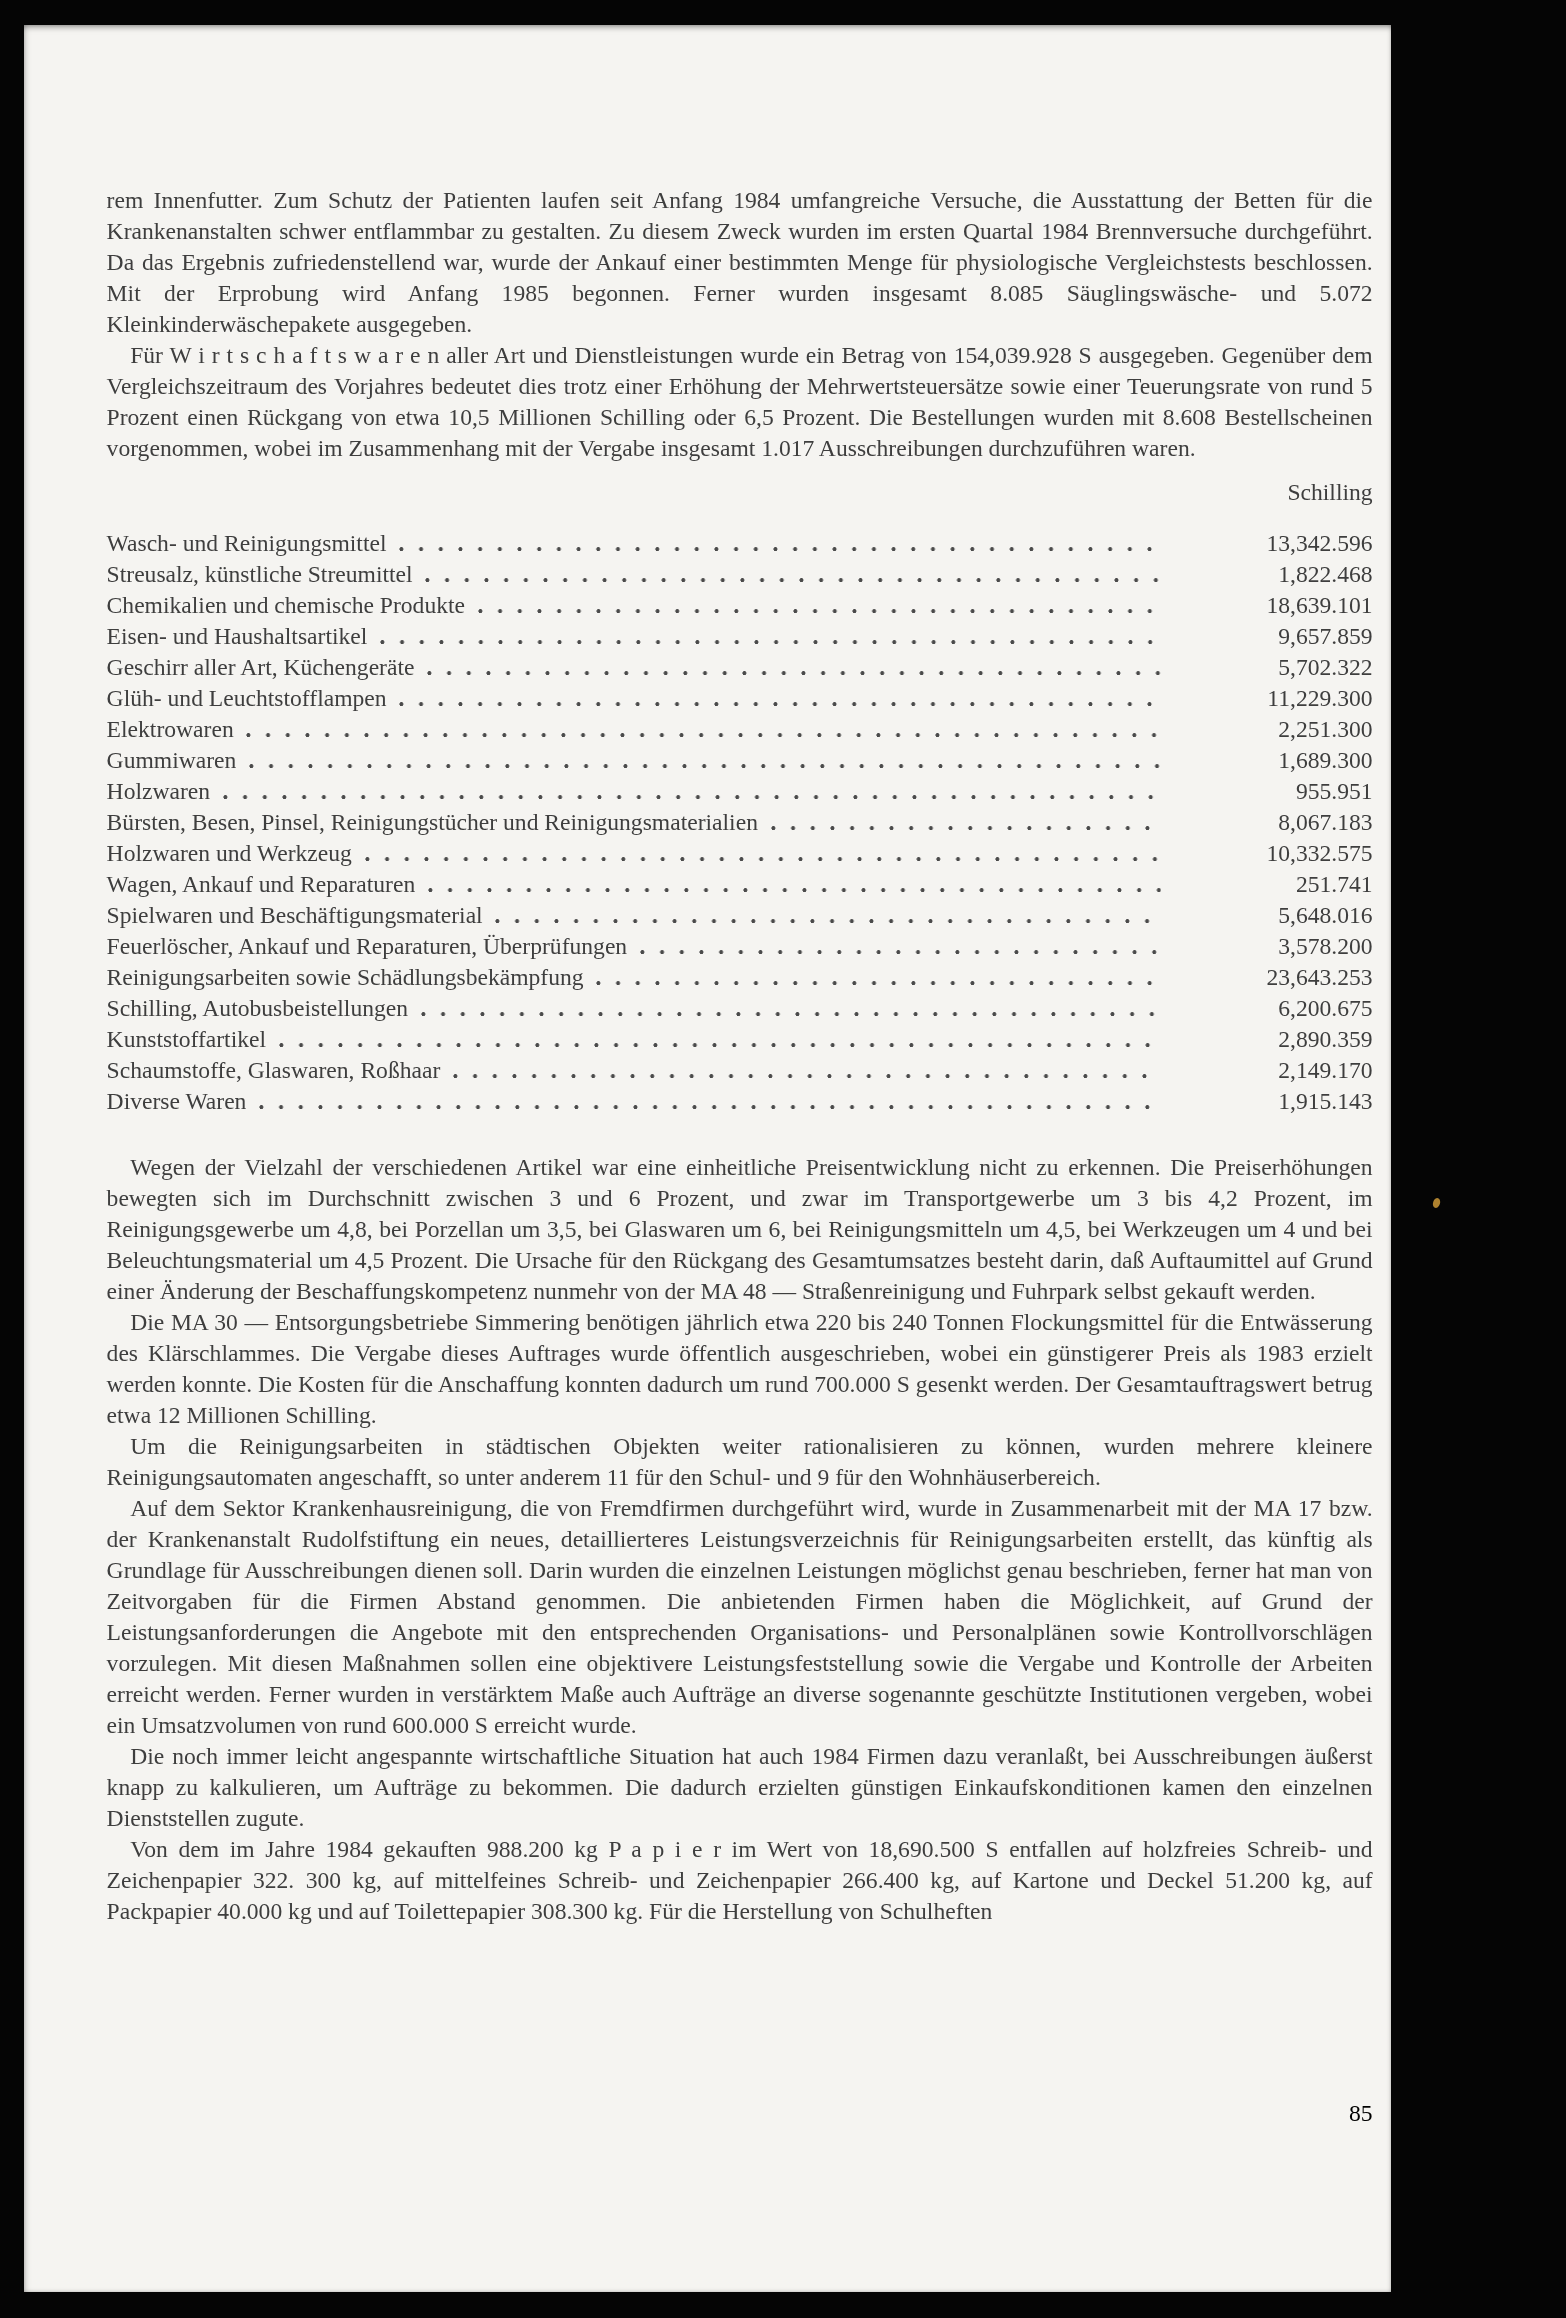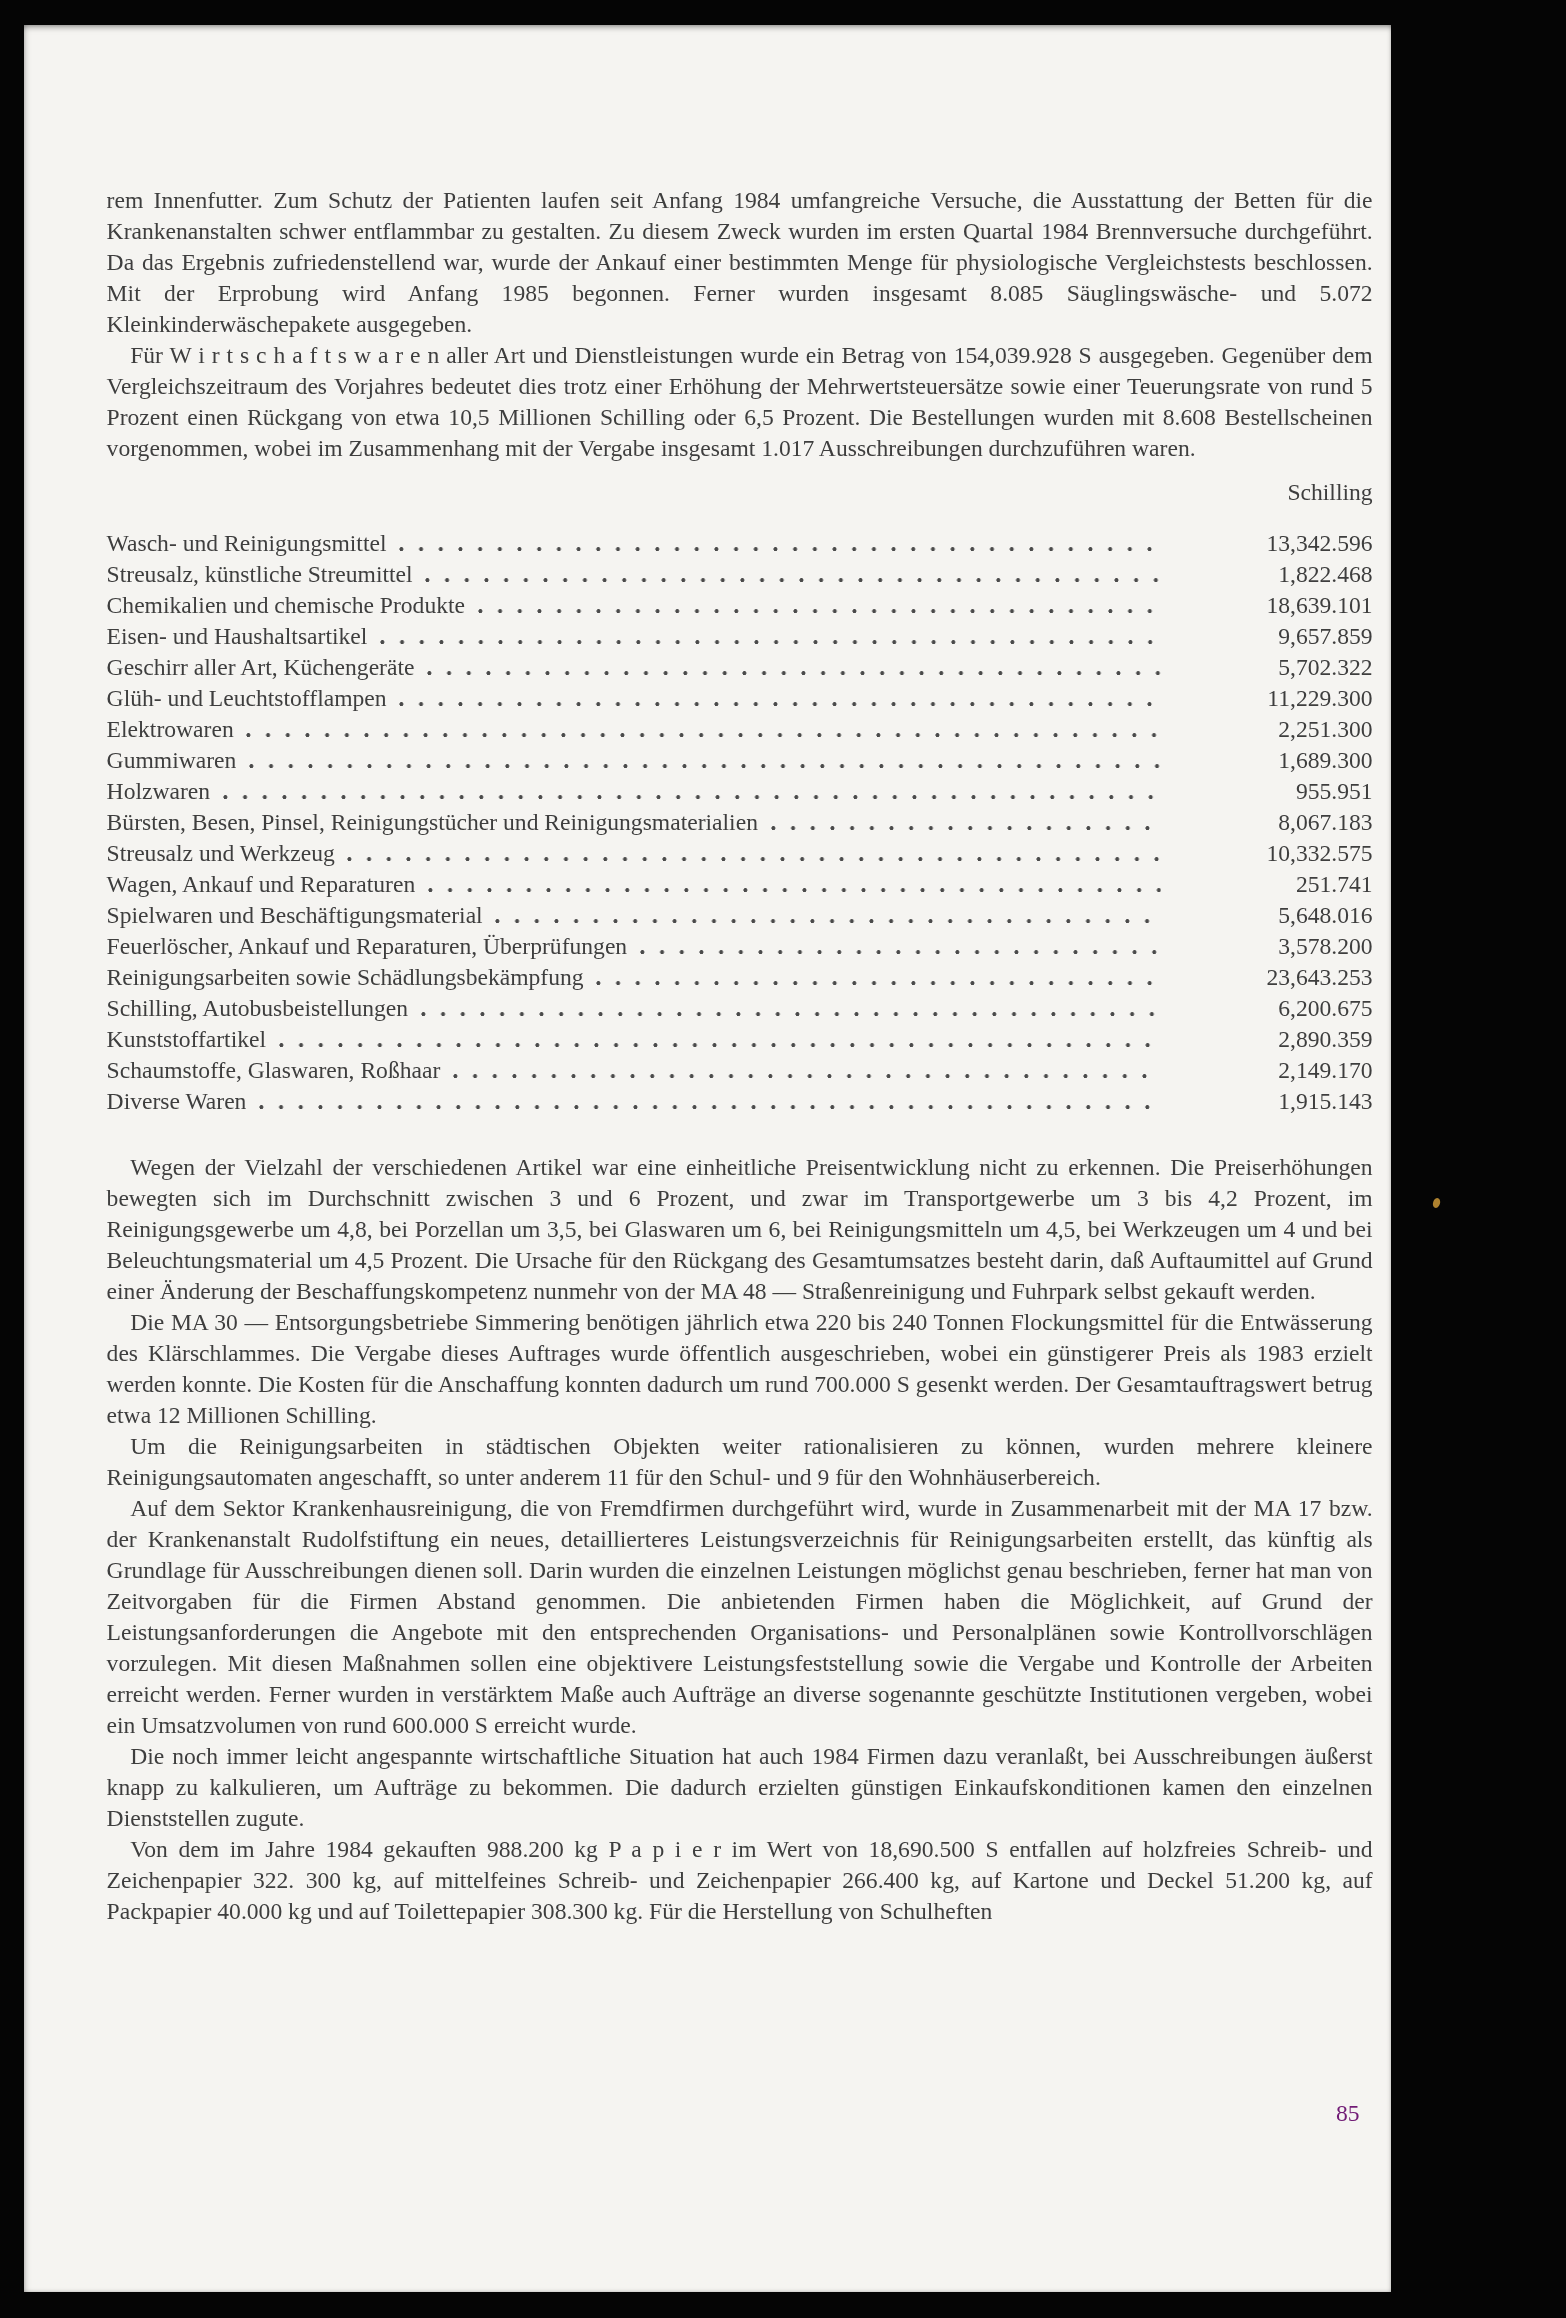--- a/index.html
+++ b/index.html
@@ -71,25 +71,25 @@
   }
   .item-value {
     flex: 0 0 212px;
     text-align: right;
   }
   .bottom-block {
     margin-top: 35px;
   }
   .page-number {
     position: absolute;
-    left: 70px;
+    left: 83px;
     top: 2073px;
     width: 1266px;
     text-align: right;
-    color: #701a75;
+    color: #000000;
     font-size: 23.6px;
     line-height: 31px;
   }
   .scan-speck {
     position: absolute;
     left: 1409px;
     top: 1173px;
     width: 7px;
     height: 10.2px;
     background: #d8a13a;
@@ -155,21 +155,21 @@
         <span class="item-label">Holzwaren</span>
         <span class="dots"></span>
         <span class="item-value">955.951</span>
       </div>
       <div class="item-row">
         <span class="item-label">Bürsten, Besen, Pinsel, Reinigungstücher und Reinigungsmaterialien</span>
         <span class="dots"></span>
         <span class="item-value">8,067.183</span>
       </div>
       <div class="item-row">
-        <span class="item-label">Streusalz und Werkzeug</span>
+        <span class="item-label">Holzwaren und Werkzeug</span>
         <span class="dots"></span>
         <span class="item-value">10,332.575</span>
       </div>
       <div class="item-row">
         <span class="item-label">Wagen, Ankauf und Reparaturen</span>
         <span class="dots"></span>
         <span class="item-value">251.741</span>
       </div>
       <div class="item-row">
         <span class="item-label">Spielwaren und Beschäftigungsmaterial</span>

